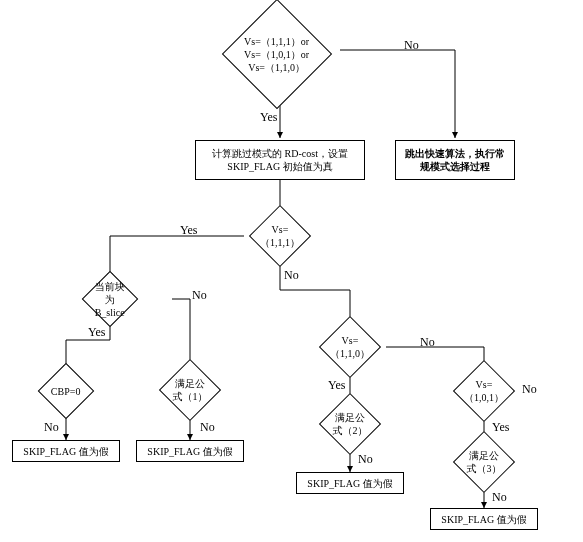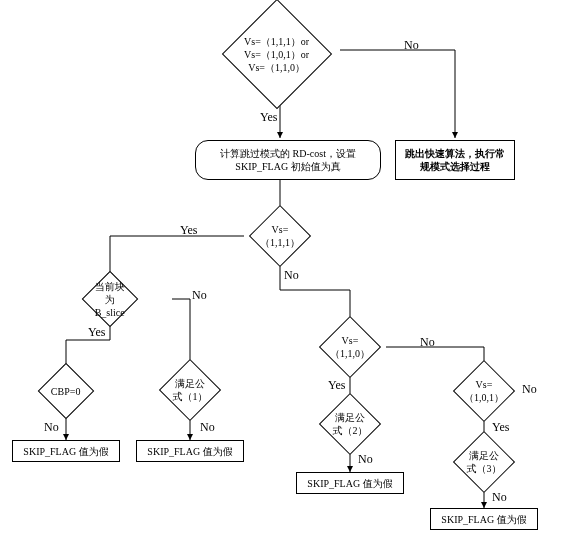--- a/index.html
+++ b/index.html
@@ -87,21 +87,21 @@
 
   <line x1="484" y1="486" x2="484" y2="508" stroke="#000" marker-end="url(#ah)"></line>
 </svg>
 
 <div class="node diamond" style="left:238px; top:15px; width:78px; height:78px;">
   <div class="diamond-inner" style="width:150px">Vs=（1,1,1）or
 Vs=（1,0,1）or
 Vs=（1,1,0）</div>
 </div>
 
-<div class="node rect" style="left:195px; top:140px; width:186px; height:40px;border-radius:13px;">
+<div class="node rect" style="left:195px; top:140px; width:170px; height:40px;">
   <span>计算跳过模式的 RD-cost，设置
 SKIP_FLAG 初始值为真</span>
 </div>
 
 <div class="node rect" style="left:395px; top:140px; width:120px; height:40px;font-weight:bold;">
   <span>跳出快速算法，执行常
 规模式选择过程</span>
 </div>
 
 <div class="node diamond" style="left:258px; top:214px; width:44px; height:44px;">

